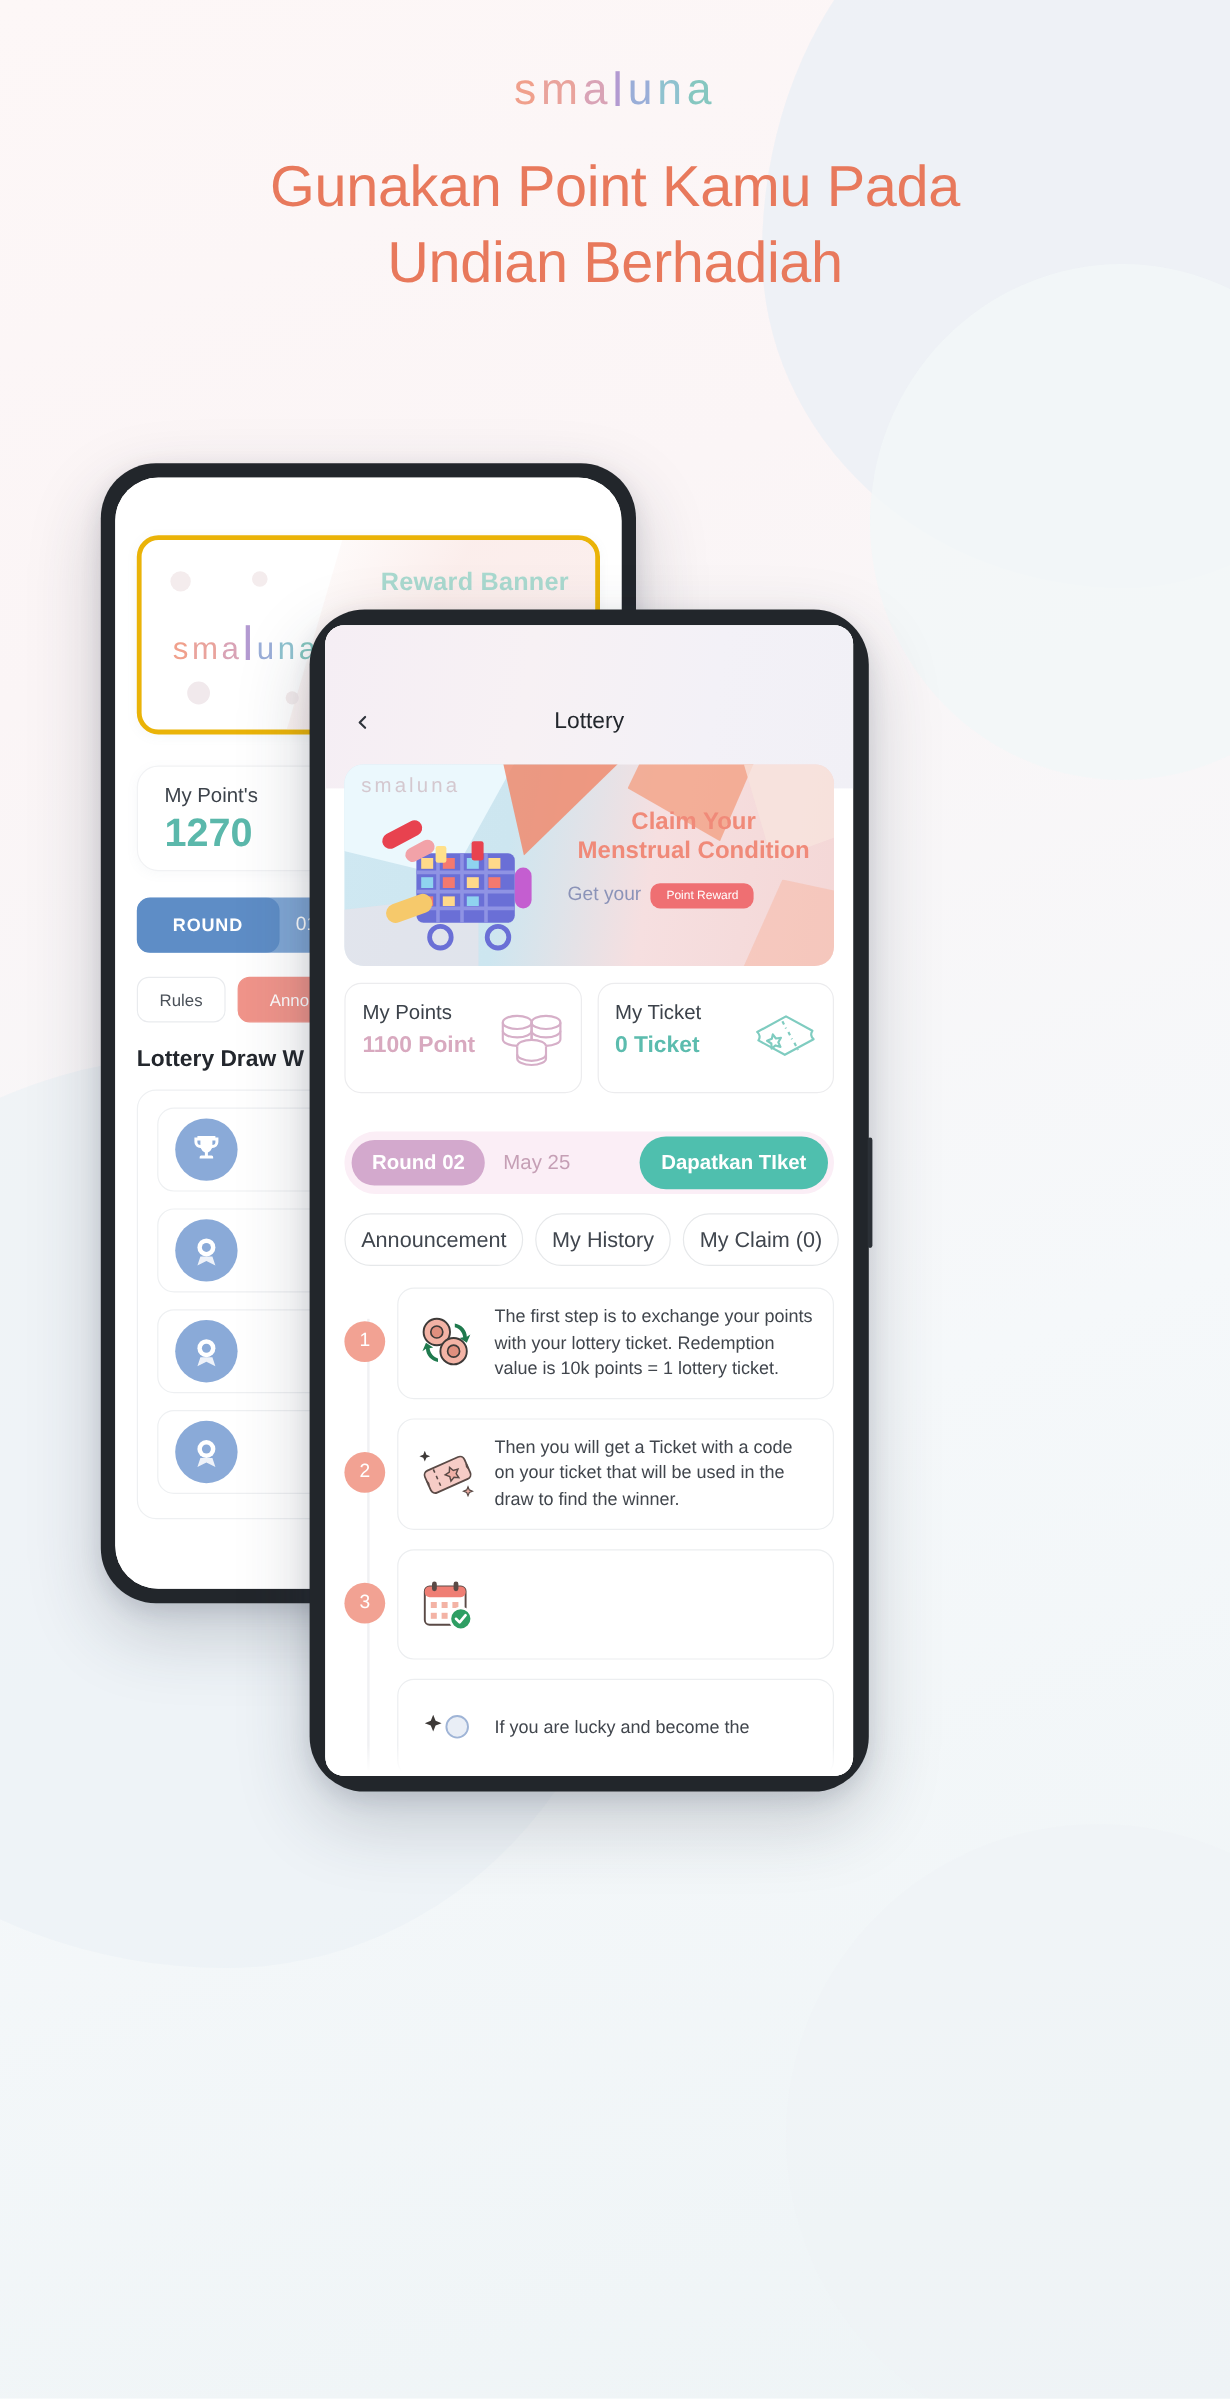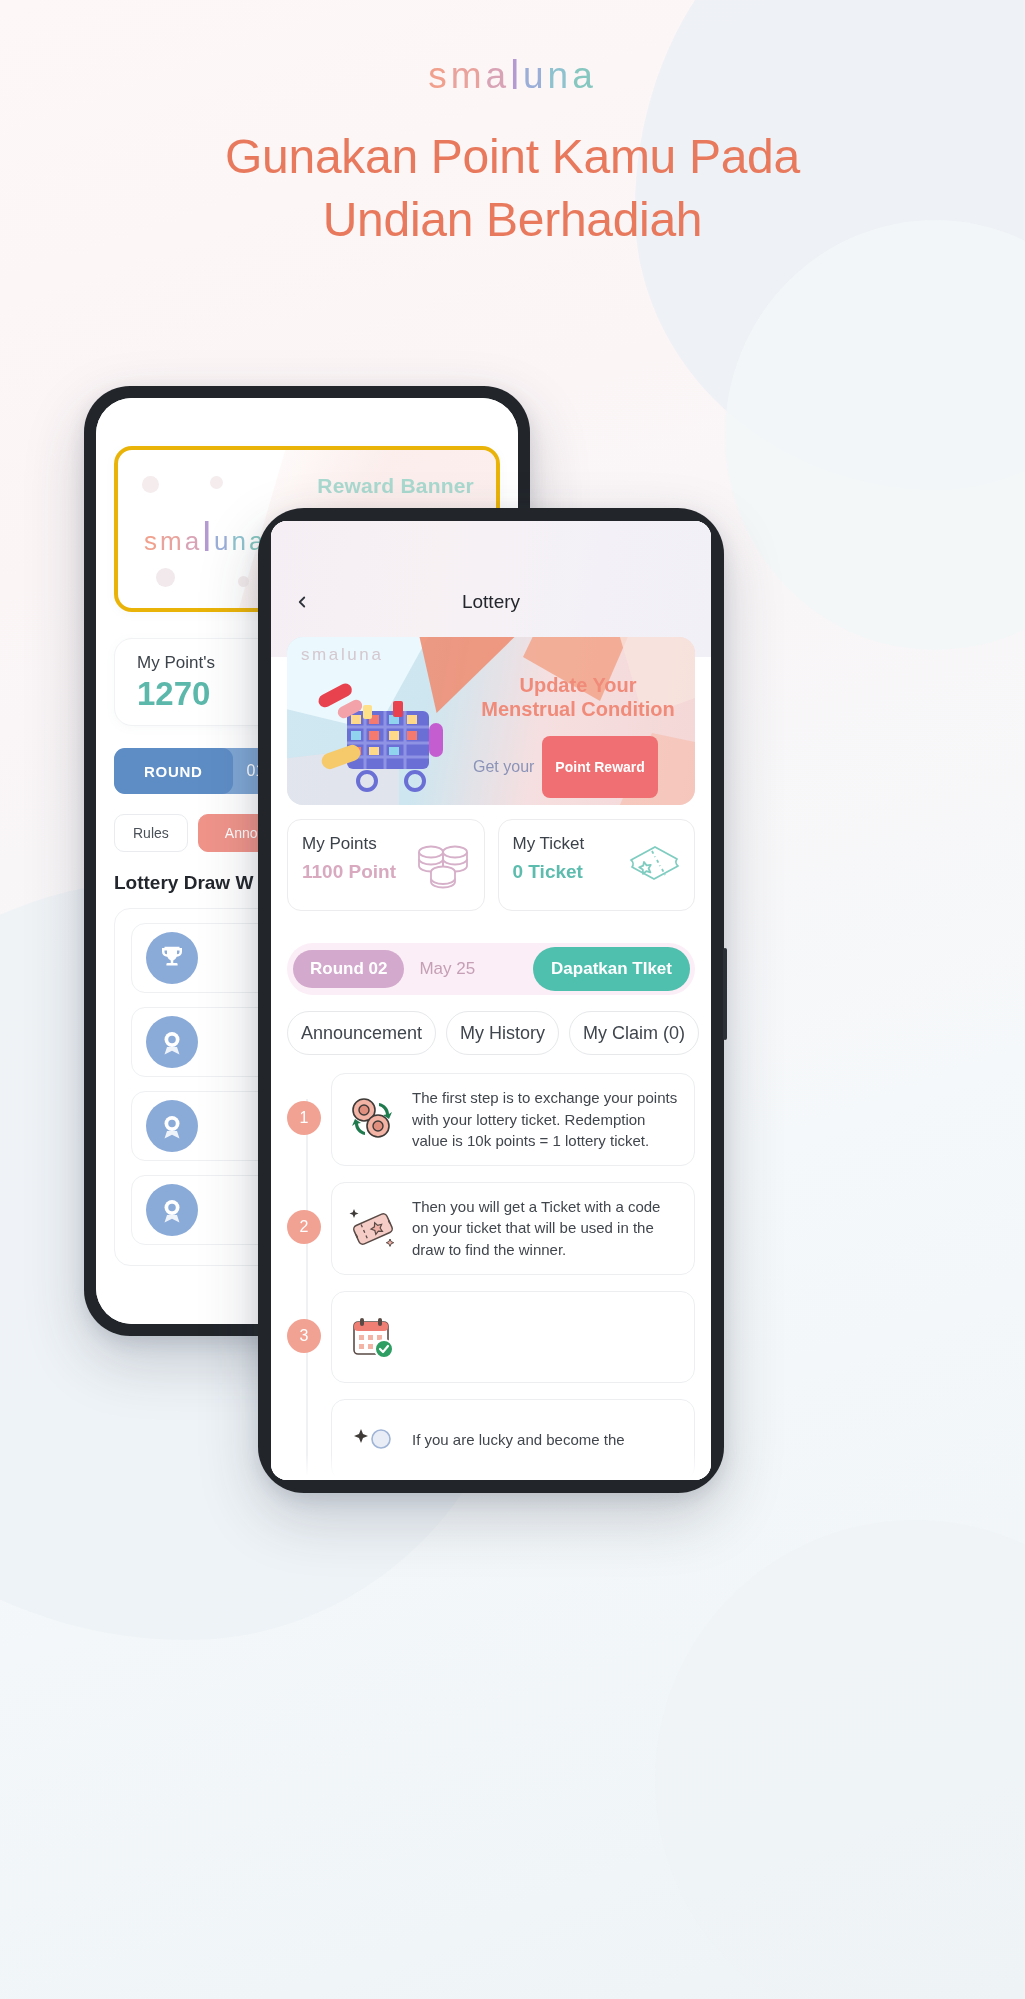--- a/index.html
+++ b/index.html
@@ -305,22 +305,22 @@
     position: absolute; right: 12px; top: 36px; width: 210px; text-align: center;
   }
   .fp-promo-l1, .fp-promo-l2 {
     color: #f08a79; font-size: 20px; font-weight: 700; line-height: 1.22;
   }
   .fp-promo-sub {
     margin-top: 14px; display: flex; align-items: center; gap: 8px;
   }
   .fp-get { color: #8b93b8; font-size: 16px; }
   .fp-pill {
-    background: #ef6f72; color: #fff; font-size: 14px; font-weight: 700;
-    padding: 23px 13px; border-radius: 8px; white-space: nowrap;
+    background: #ef6f72; color: #fff; font-size: 10px; font-weight: 400;
+    padding: 5px 13px; border-radius: 8px; white-space: nowrap;
   }
 
   
   .fp-stats { display: flex; gap: 13px; margin-top: 14px; }
   .fp-card {
     flex: 1; height: 92px; border: 1px solid #ececee; border-radius: 14px;
     background: #fff; padding: 14px 14px; position: relative; overflow: hidden;
   }
   .fp-card-label { font-size: 17px; color: #3c424a; }
   .fp-card-value { font-size: 19px; font-weight: 700; margin-top: 7px; }
@@ -550,21 +550,21 @@
                 <rect x="30" y="28" width="26" height="12" rx="6" fill="#f2a2a8" transform="rotate(-28 43 34)"></rect>
                 <rect x="14" y="74" width="40" height="16" rx="8" fill="#f6c96b" transform="rotate(-20 34 82)"></rect>
                 <circle cx="60" cy="106" r="9" fill="none" stroke="#6a6fd6" stroke-width="4"></circle>
                 <circle cx="108" cy="106" r="9" fill="none" stroke="#6a6fd6" stroke-width="4"></circle>
                 <rect x="56" y="30" width="9" height="14" rx="2" fill="#ffe08a"></rect>
                 <rect x="86" y="26" width="10" height="16" rx="2" fill="#e8424f"></rect>
               </svg>
             </div>
 
             <div class="fp-promo-text">
-              <div class="fp-promo-l1">Update Your</div>
+              <div class="fp-promo-l1">Claim Your</div>
               <div class="fp-promo-l2">Menstrual Condition</div>
               <div class="fp-promo-sub">
                 <span class="fp-get">Get your</span>
                 <span class="fp-pill">Point Reward</span>
               </div>
             </div>
           </div>
 
           <div class="fp-stats">
             <div class="fp-card">

